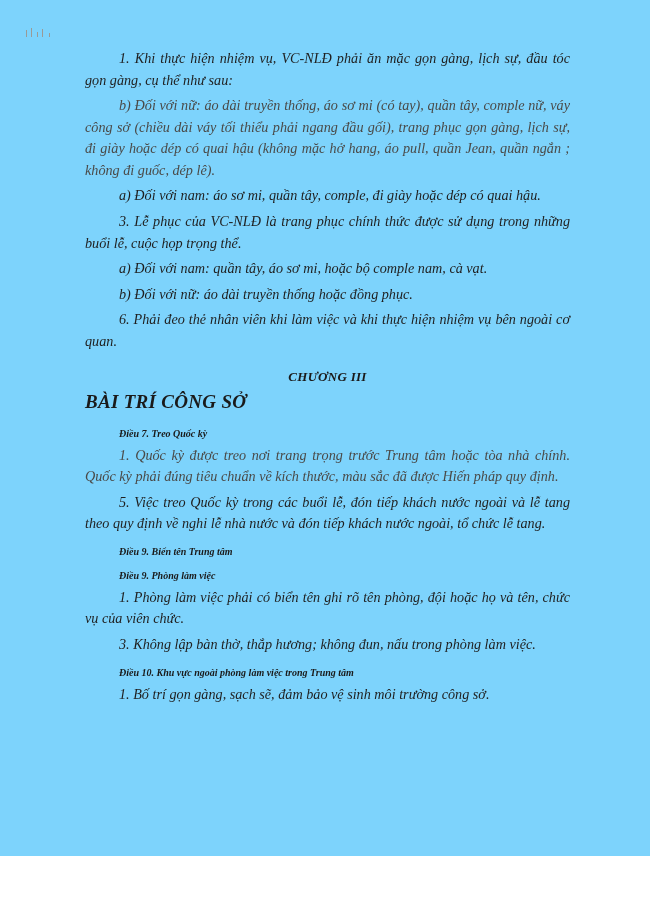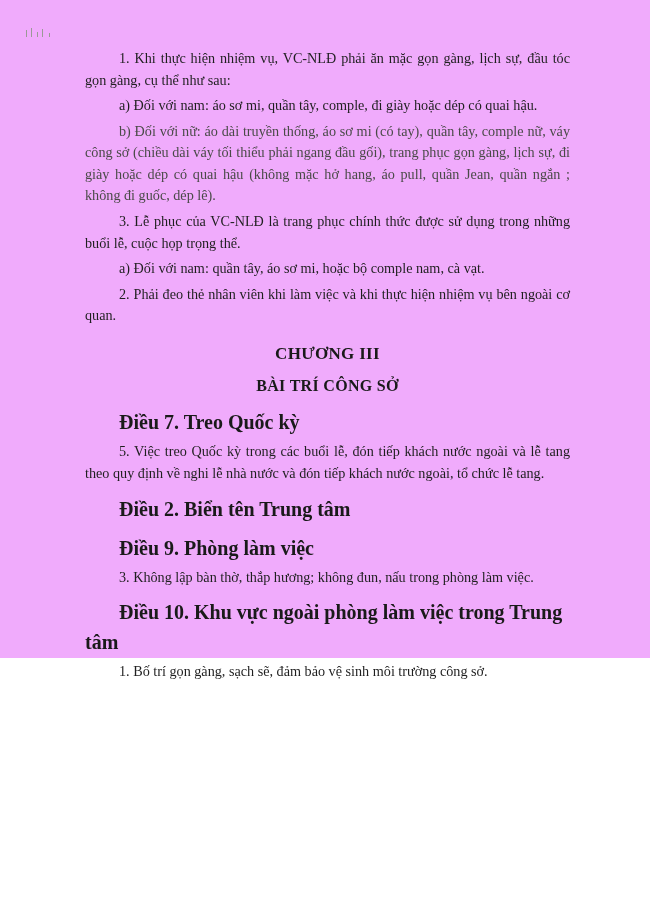--- a/index.html
+++ b/index.html
@@ -10,22 +10,23 @@
   body {
     width: 650px;
     height: 923px;
     overflow: hidden;
     font-family: "Liberation Serif", serif;
     color: #1a1a1a;
   }
   .page {
     position: relative;
     width: 650px;
-    height: 658px;
-    background: #f0abfc;
+    height: 856px;
+    background: #7dd3fc;
+    font-style: italic;
   }
   .scan-marks {
     position: absolute;
     top: 28px;
     left: 26px;
     width: 40px;
     height: 14px;
   }
   .scan-marks .m {
     position: absolute;
@@ -52,36 +53,36 @@
     text-indent: 34px;
     color: #1f1f1f;
   }
   p.para.faded {
     color: #4a4a48;
   }
   .chapter-head {
     margin: 14px 0 0 0;
     text-align: center;
     font-weight: bold;
-    font-size: 17px;
+    font-size: 13px;
     line-height: 1.5;
     letter-spacing: 0.3px;
   }
   .chapter-sub {
-    margin: 8px 0 8px 0;
-    text-align: center;
+    margin: 2px 0 8px 0;
+    text-align: left;
     font-weight: bold;
-    font-size: 16px;
+    font-size: 19px;
     line-height: 1.5;
     letter-spacing: 0.3px;
   }
   .article-head {
     margin: 9px 0 4px 0;
     font-weight: bold;
-    font-size: 20px;
+    font-size: 10px;
     line-height: 1.5;
     text-indent: 34px;
   }
 </style>
 </head>
 <body>
 
 <div class="page">
 
   <div class="scan-marks">
@@ -89,41 +90,44 @@
     <span class="m m2"></span>
     <span class="m m3"></span>
     <span class="m m4"></span>
     <span class="m m5"></span>
   </div>
 
   <div class="content">
 
     <p class="para">1. Khi thực hiện nhiệm vụ, VC-NLĐ phải ăn mặc gọn gàng, lịch sự, đầu tóc gọn gàng, cụ thể như sau:</p>
 
+    <p class="para faded">b) Đối với nữ: áo dài truyền thống, áo sơ mi (có tay), quần tây, comple nữ, váy công sở (chiều dài váy tối thiểu phải ngang đầu gối), trang phục gọn gàng, lịch sự, đi giày hoặc dép có quai hậu (không mặc hở hang, áo pull, quần Jean, quần ngắn    ; không đi guốc, dép lê).</p>
+
     <p class="para">a) Đối với nam: áo sơ mi, quần tây, comple, đi giày hoặc dép có quai hậu.</p>
-
-    <p class="para faded">b) Đối với nữ: áo dài truyền thống, áo sơ mi (có tay), quần tây, comple nữ, váy công sở (chiều dài váy tối thiểu phải ngang đầu gối), trang phục gọn gàng, lịch sự, đi giày hoặc dép có quai hậu (không mặc hở hang, áo pull, quần Jean, quần ngắn    ; không đi guốc, dép lê).</p>
 
 
     <p class="para">3. Lễ phục của VC-NLĐ là trang phục chính thức được sử dụng trong những buổi lễ, cuộc họp trọng thể.</p>
 
     <p class="para">a) Đối với nam: quần tây, áo sơ mi, hoặc bộ comple nam, cà vạt.</p>
 
+    <p class="para">b) Đối với nữ: áo dài truyền thống hoặc đồng phục.</p>
 
-    <p class="para">2. Phải đeo thẻ nhân viên khi làm việc và khi thực hiện nhiệm vụ bên ngoài cơ quan.</p>
+    <p class="para">6. Phải đeo thẻ nhân viên khi làm việc và khi thực hiện nhiệm vụ bên ngoài cơ quan.</p>
 
 
     <div class="chapter-head">CHƯƠNG III</div>
     <div class="chapter-sub">BÀI TRÍ CÔNG SỞ</div>
 
     <div class="article-head">Điều 7. Treo Quốc kỳ</div>
+    <p class="para faded">1. Quốc kỳ được treo nơi trang trọng trước Trung tâm hoặc tòa nhà chính. Quốc kỳ phải đúng tiêu chuẩn về kích thước, màu sắc đã được Hiến pháp quy định.</p>
     <p class="para">5. Việc treo Quốc kỳ trong các buổi lễ, đón tiếp khách nước ngoài và lễ tang theo quy định về nghi lễ nhà nước và đón tiếp khách nước ngoài, tổ chức lễ tang.</p>
 
-    <div class="article-head">Điều 2. Biển tên Trung tâm</div>
+    <div class="article-head">Điều 9. Biển tên Trung tâm</div>
 
     <div class="article-head">Điều 9. Phòng làm việc</div>
+    <p class="para">1. Phòng làm việc phải có biển tên ghi rõ tên phòng, đội hoặc họ và tên, chức vụ của viên chức.</p>
     <p class="para">3. Không lập bàn thờ, thắp hương; không đun, nấu trong phòng làm việc.</p>
 
     <div class="article-head">Điều 10. Khu vực ngoài phòng làm việc trong Trung tâm</div>
     <p class="para">1. Bố trí gọn gàng, sạch sẽ, đảm bảo vệ sinh môi trường công sở.</p>
 
   </div>
 </div>
 
 </body></html>

